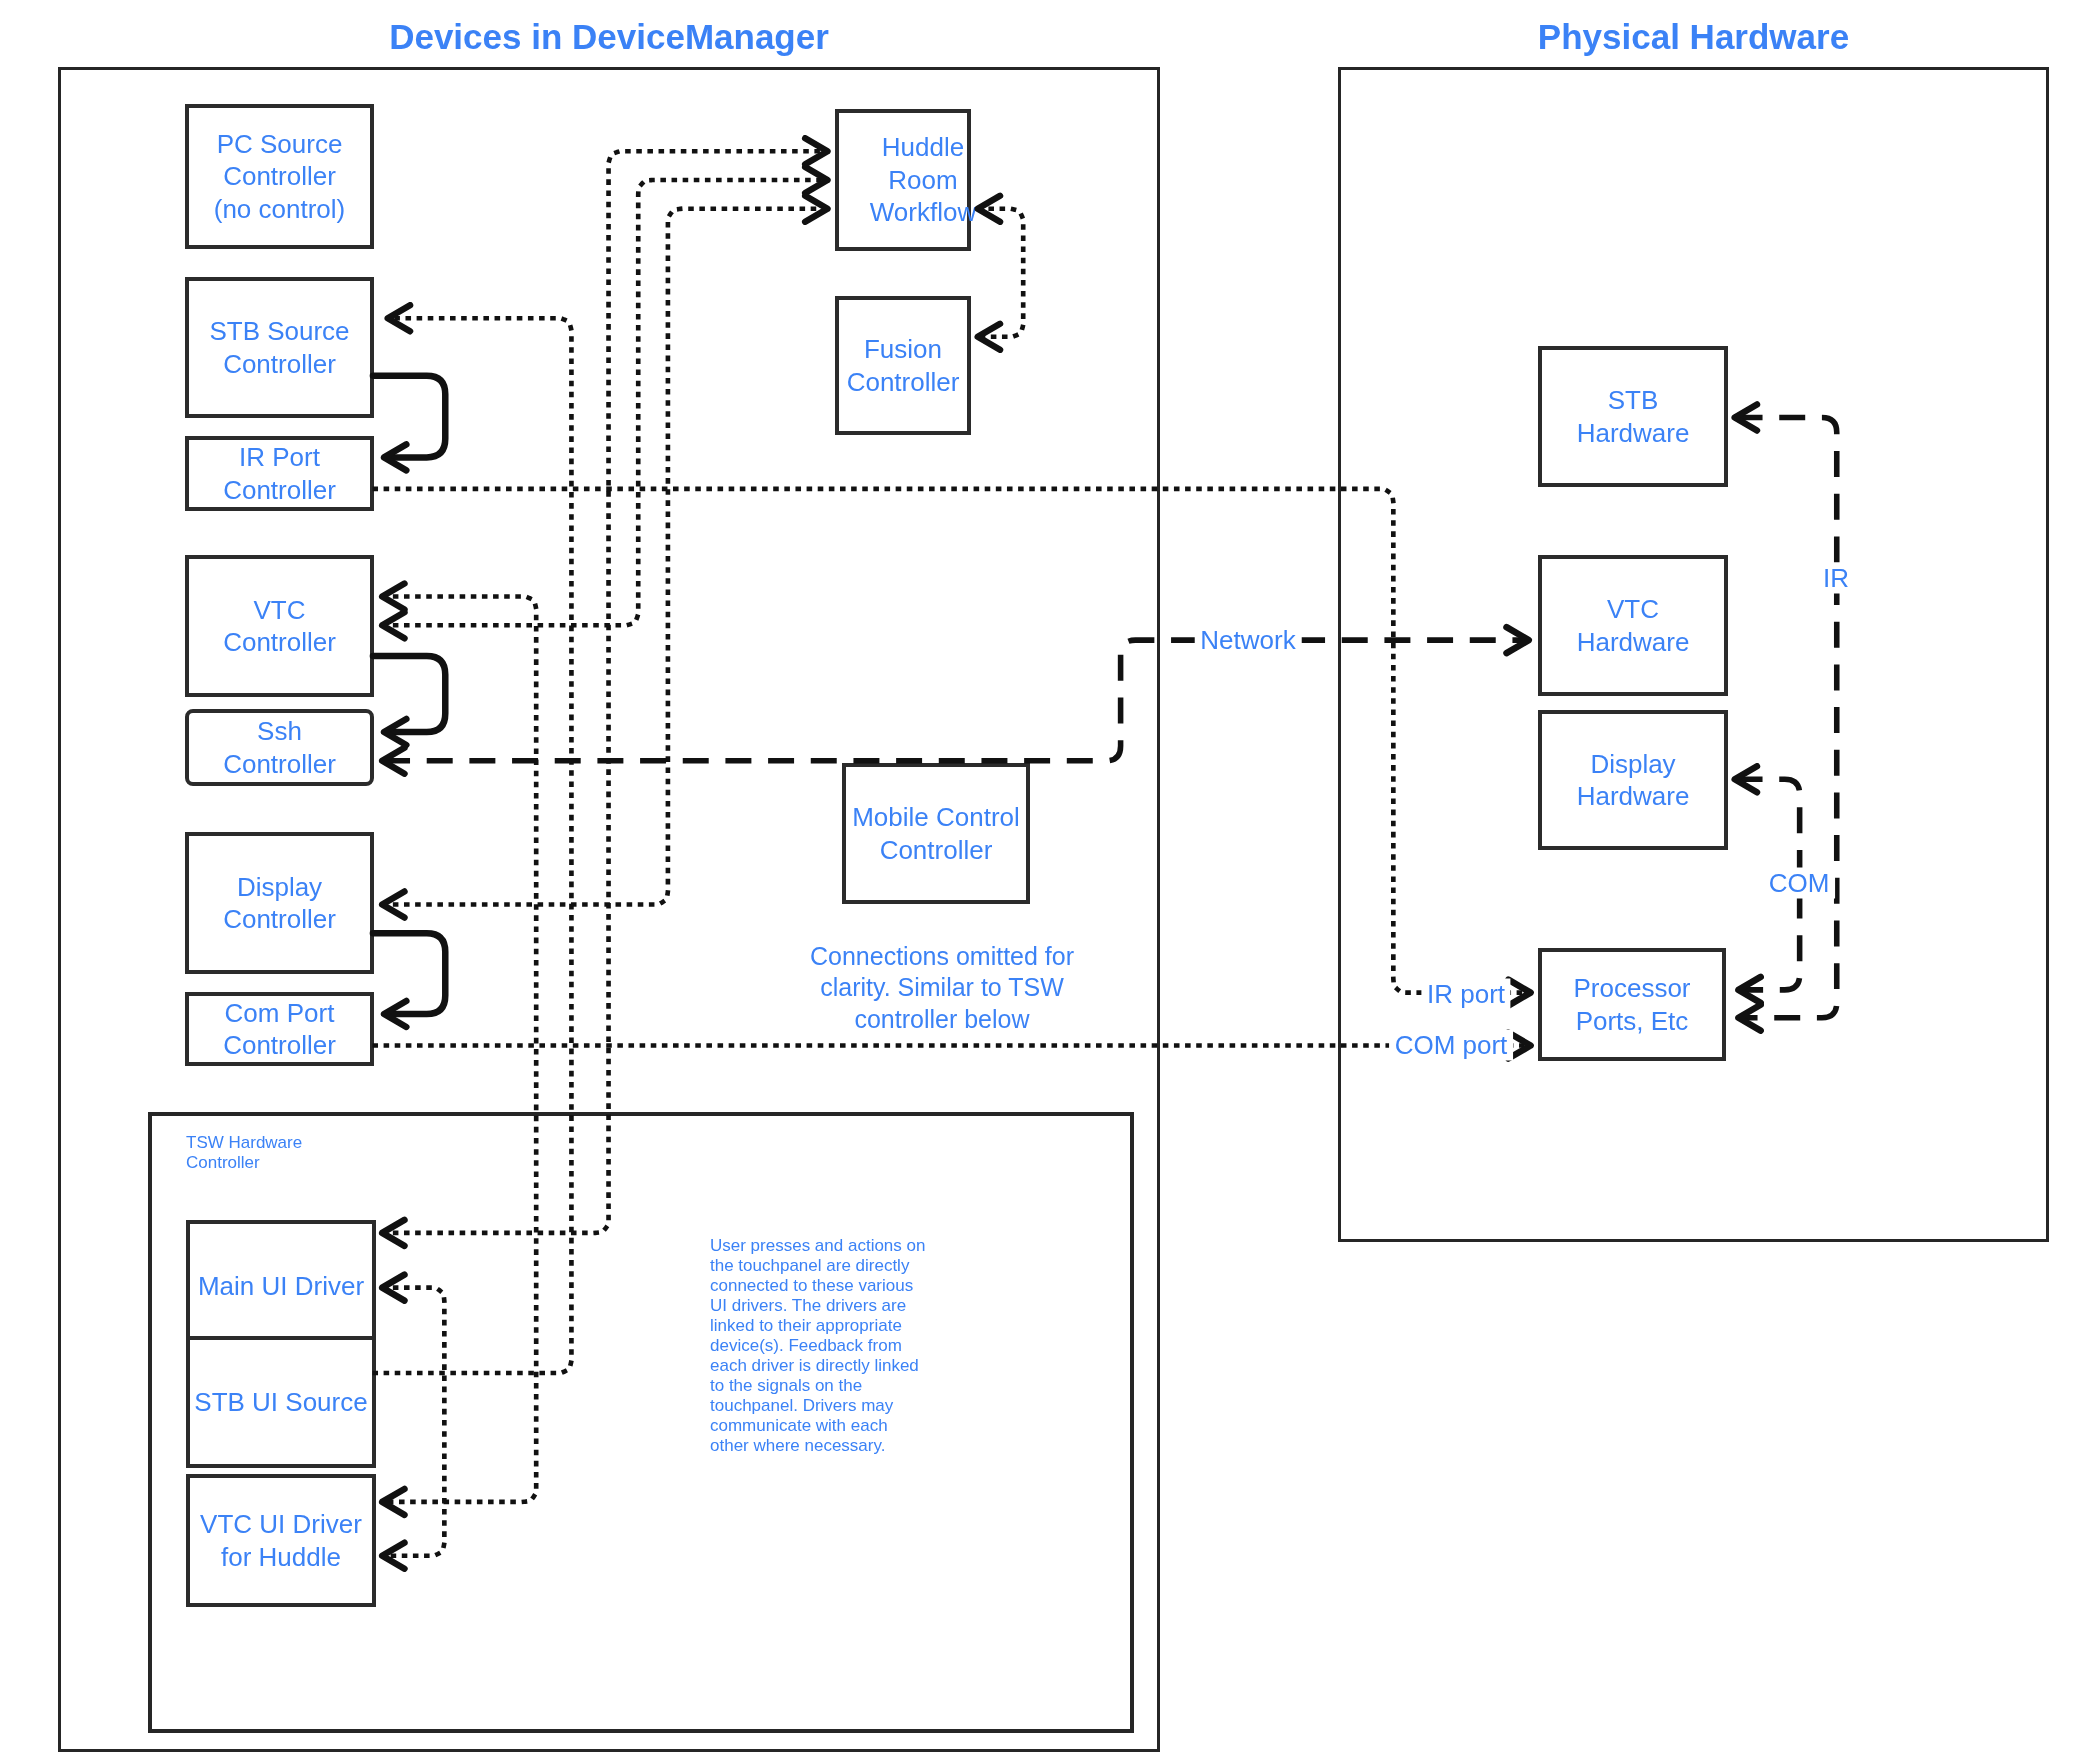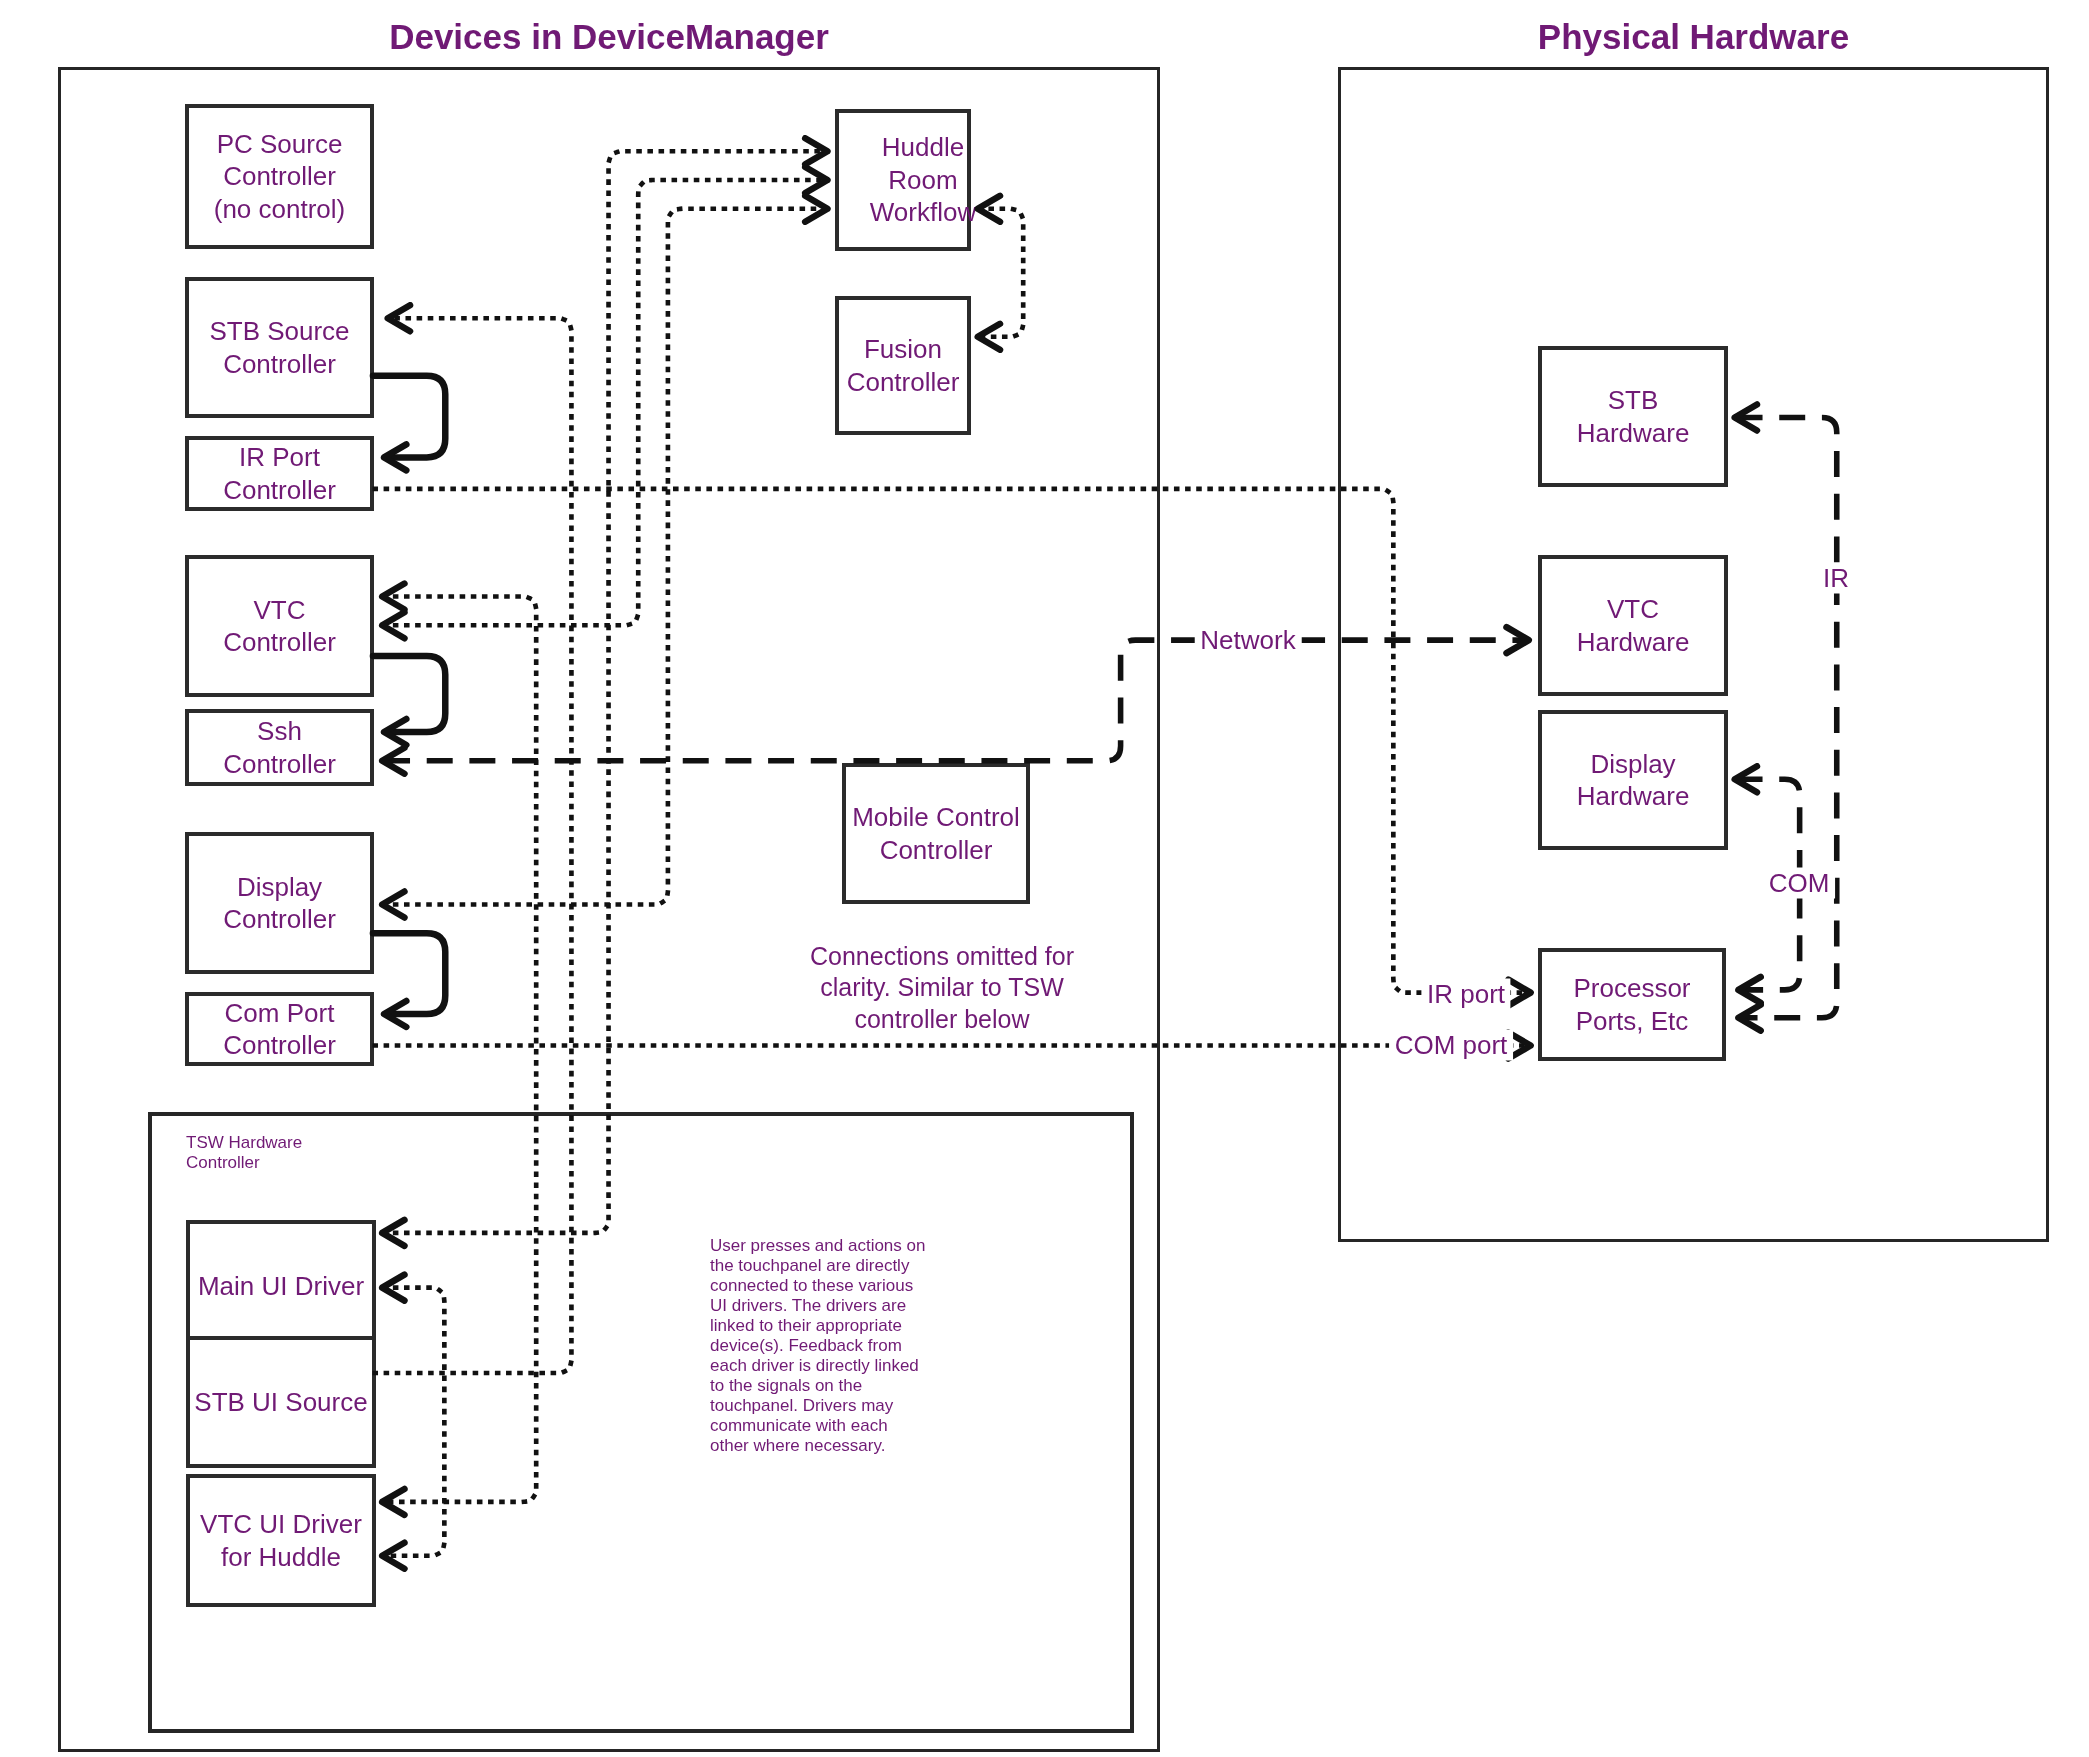--- a/index.html
+++ b/index.html
@@ -1,21 +1,21 @@
 <!DOCTYPE html>
 <html style="font-size:15px"><head>
 <meta charset="utf-8">
 <style>
   html,body{margin:0;padding:0;background:#ffffff;}
   #canvas{
     position:relative;
     width:2090px;height:1758px;
     background:#ffffff;
     font-family:"Liberation Sans", sans-serif;
-    color:#701a75;
+    color:#3b82f6;
   }
   .container{
     position:absolute;
     border:3.7px solid #262626;
     box-sizing:border-box;
     background:transparent;
   }
   .box{
     position:absolute;
     border:4.6px solid #2b2b2b;
@@ -73,21 +73,21 @@
 
   <div class="box" style="left:185px;top:104px;width:189px;height:145px;">PC Source
 Controller
 (no control)</div>
   <div class="box" style="left:185px;top:277px;width:189px;height:141px;">STB Source
 Controller</div>
   <div class="box" style="left:185px;top:436px;width:189px;height:75px;">IR Port
 Controller</div>
   <div class="box" style="left:185px;top:555px;width:189px;height:142px;">VTC
 Controller</div>
-  <div class="box" style="left:185px;top:709px;width:189px;height:77px;">Ssh
+  <div class="box" style="left:185px;top:709px;width:189px;height:77px;border-radius:8px;">Ssh
 Controller</div>
   <div class="box" style="left:185px;top:832px;width:189px;height:142px;">Display
 Controller</div>
   <div class="box" style="left:185px;top:992px;width:189px;height:74px;">Com Port
 Controller</div>
 
   <div class="box" style="left:835px;top:109px;width:136px;height:142px;padding-left:40px;">Huddle Room
 Workflow</div>
   <div class="box" style="left:835px;top:296px;width:136px;height:139px;">Fusion
 Controller</div>

